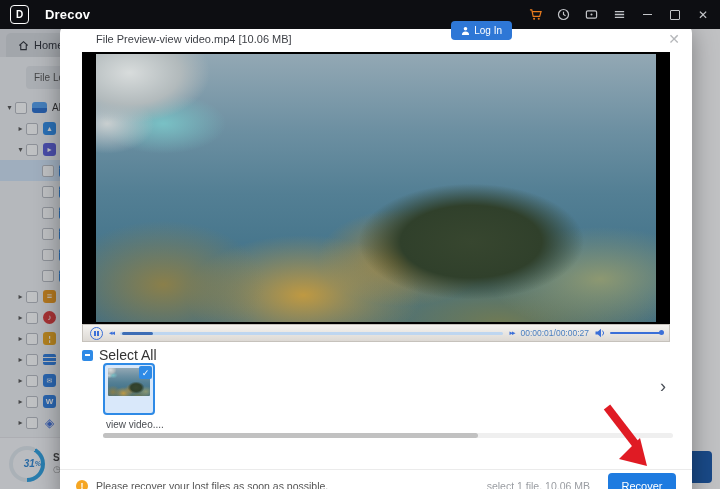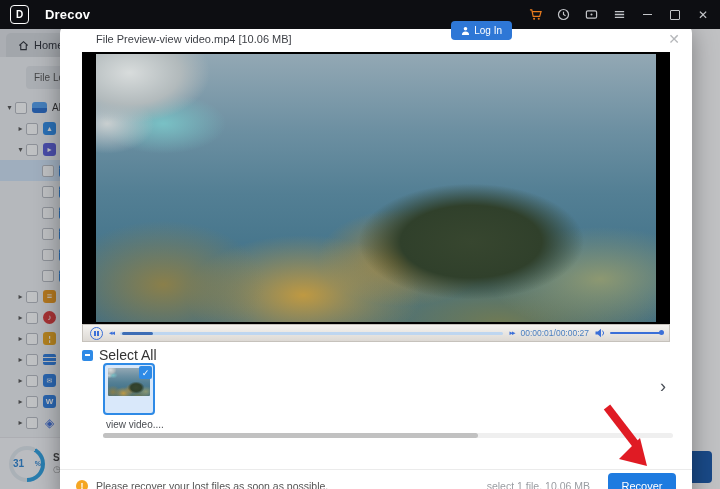--- a/index.html
+++ b/index.html
@@ -42,21 +42,21 @@
   .ico.audio{background:#d93a3a;border-radius:50%;font-size:8px;}
   .ico.archive{background:#e8a51e;font-weight:bold;}
   .ico.database{background:repeating-linear-gradient(180deg,#2f7fe0 0 3px,#eef0f3 3px 4px);border-radius:2px;height:11px;}
   .ico.email{background:#2f7fe0;font-size:7px;}
   .ico.web{background:#2f7fe0;font-size:8px;font-weight:bold;}
   .ico.other{background:transparent;color:#3f6fd8;font-size:12px;}
   .lbl{white-space:nowrap;}
 
   .side-footer{position:absolute;left:0;bottom:0;width:160px;height:52px;background:#f5f6f8;border-top:1px solid #e2e3e6;display:flex;align-items:center;padding-left:9px;box-sizing:border-box;gap:8px;}
   .ring{width:36px;height:36px;border-radius:50%;background:conic-gradient(from 30deg,#2e9fe0 0 42%,#dfe6ec 42% 100%);display:flex;align-items:center;justify-content:center;flex:none;}
-  .ring-inner{width:28px;height:28px;border-radius:50%;background:#f5f6f8;display:flex;align-items:center;justify-content:space-between;color:#2f86d2;font-weight:bold;font-size:10px;}
+  .ring-inner{width:28px;height:28px;border-radius:50%;background:#f5f6f8;display:flex;align-items:center;justify-content:flex-end;color:#2f86d2;font-weight:bold;font-size:10px;font-style:italic;}
   .ring-inner .pct{font-size:7px;}
   .scan-txt{font-size:10px;font-weight:bold;color:#444;line-height:1.3;}
   .scan-clock{font-size:9px;color:#999;font-weight:normal;}
 
   .content{position:absolute;left:160px;top:0;width:560px;height:460px;background:#fdfdfd;}
   .behind-recover{position:absolute;right:8px;bottom:6px;width:62px;height:32px;background:#1858aa;border-radius:4px;cursor:pointer;}
 
   .overlay{position:absolute;left:0;top:0;width:720px;height:460px;background:rgba(30,34,40,0.27);z-index:5;}
 
   

